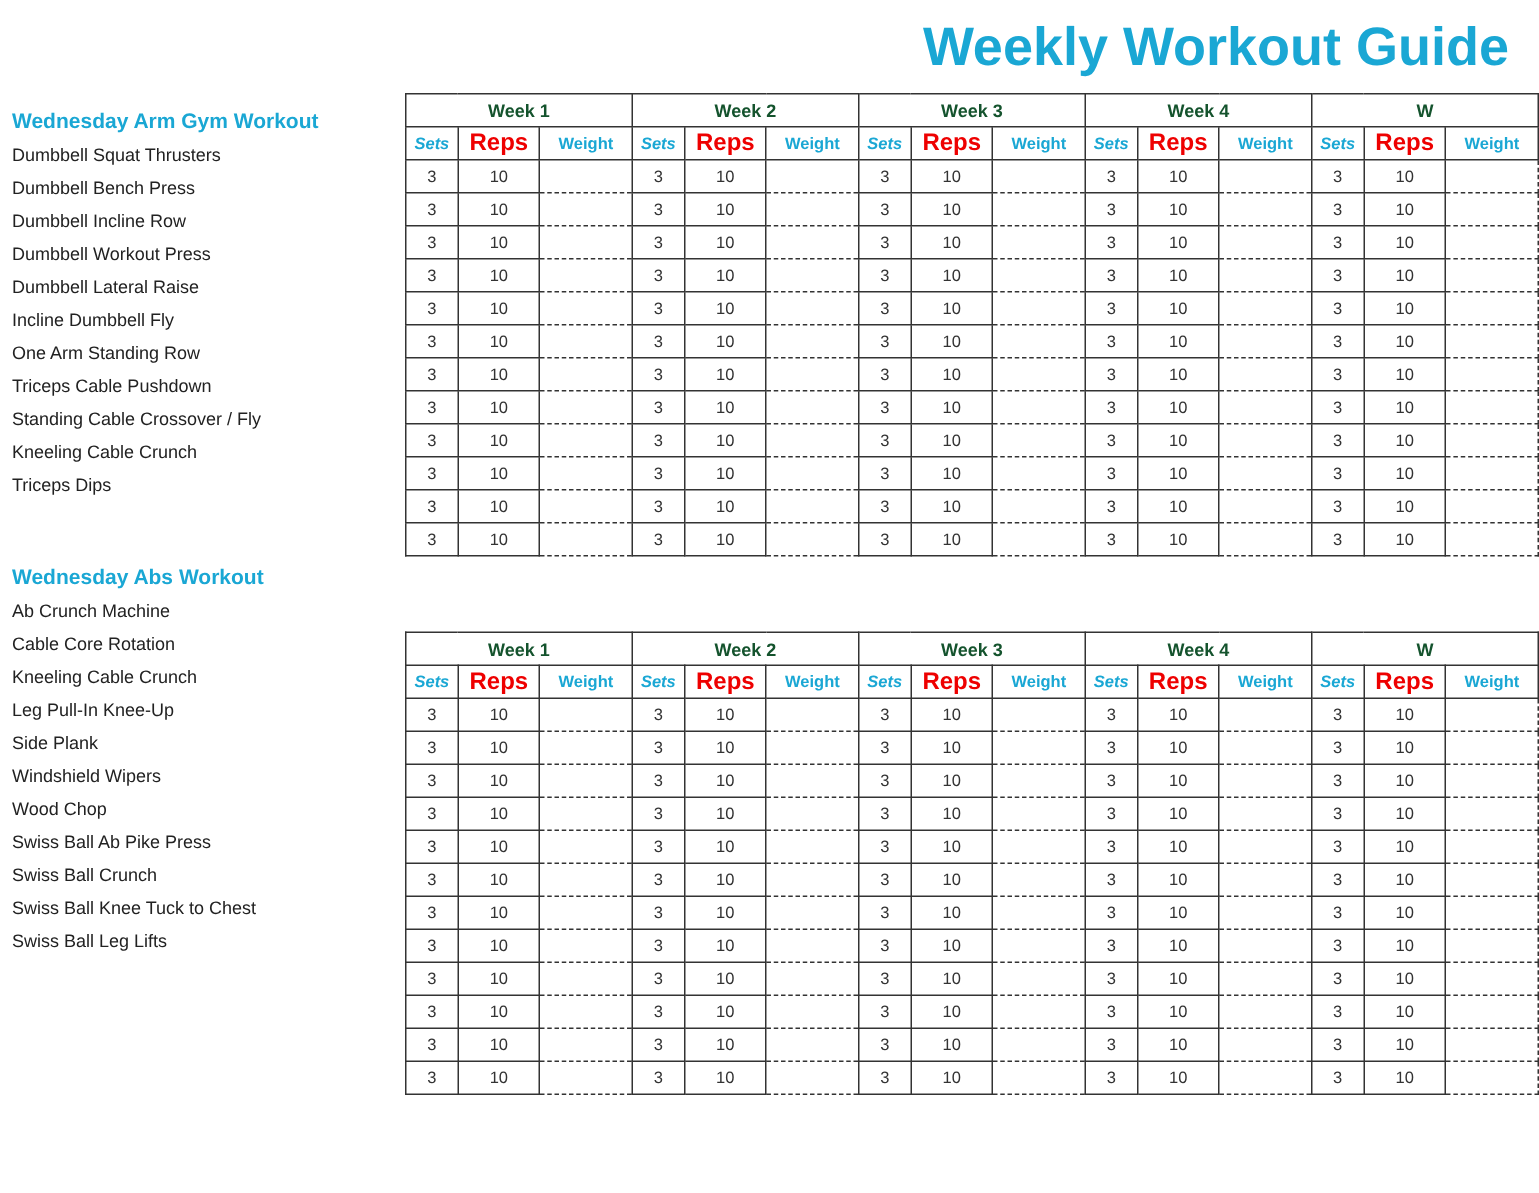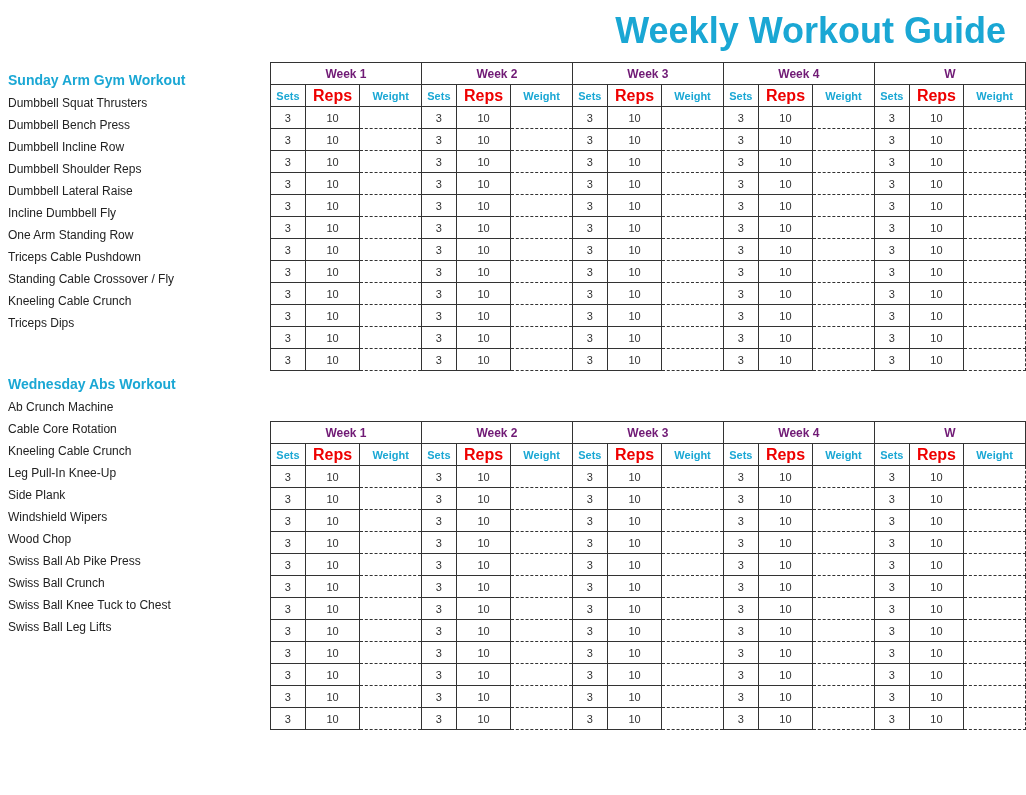--- a/index.html
+++ b/index.html
@@ -51,30 +51,31 @@
       width: 100%;
       margin-bottom: 20px;
     }
     .workout-table th, .workout-table td {
       border: 1px solid #333;
       text-align: center;
       padding: 1px 2px;
       height: 22px;
     }
     .week-header {
-      color: #701a75;
+      color: #14532d;
       font-weight: bold;
       font-size: 12px;
       border: 1px solid #333;
       margin-top: 20px;
     }
     .col-header-sets {
       color: #1aa7d4;
       font-weight: bold;
       font-size: 11px;
+      font-style: italic;
     }
     .col-header-reps {
       color: #e00;
       font-weight: bold;
       font-size: 16px;
     }
     .col-header-weight {
       color: #1aa7d4;
       font-weight: bold;
       font-size: 11px;
@@ -101,26 +102,26 @@
     }
   </style>
 </head>
 <body>
 
 <div class="page-title">Weekly Workout Guide</div>
 
 <div class="main-content">
   <div class="exercise-list-col">
 
-    <div class="section-title">Sunday Arm Gym Workout</div>
+    <div class="section-title">Wednesday Arm Gym Workout</div>
     <div id="section1-exercises">
         <div class="exercise-item">Dumbbell Squat Thrusters</div>
         <div class="exercise-item">Dumbbell Bench Press</div>
         <div class="exercise-item">Dumbbell Incline Row</div>
-        <div class="exercise-item">Dumbbell Shoulder Reps</div>
+        <div class="exercise-item">Dumbbell Workout Press</div>
         <div class="exercise-item">Dumbbell Lateral Raise</div>
         <div class="exercise-item">Incline Dumbbell Fly</div>
         <div class="exercise-item">One Arm Standing Row</div>
         <div class="exercise-item">Triceps Cable Pushdown</div>
         <div class="exercise-item">Standing Cable Crossover / Fly</div>
         <div class="exercise-item">Kneeling Cable Crunch</div>
         <div class="exercise-item">Triceps Dips</div>
       </div>
     <div class="abs-gap"></div>
 

